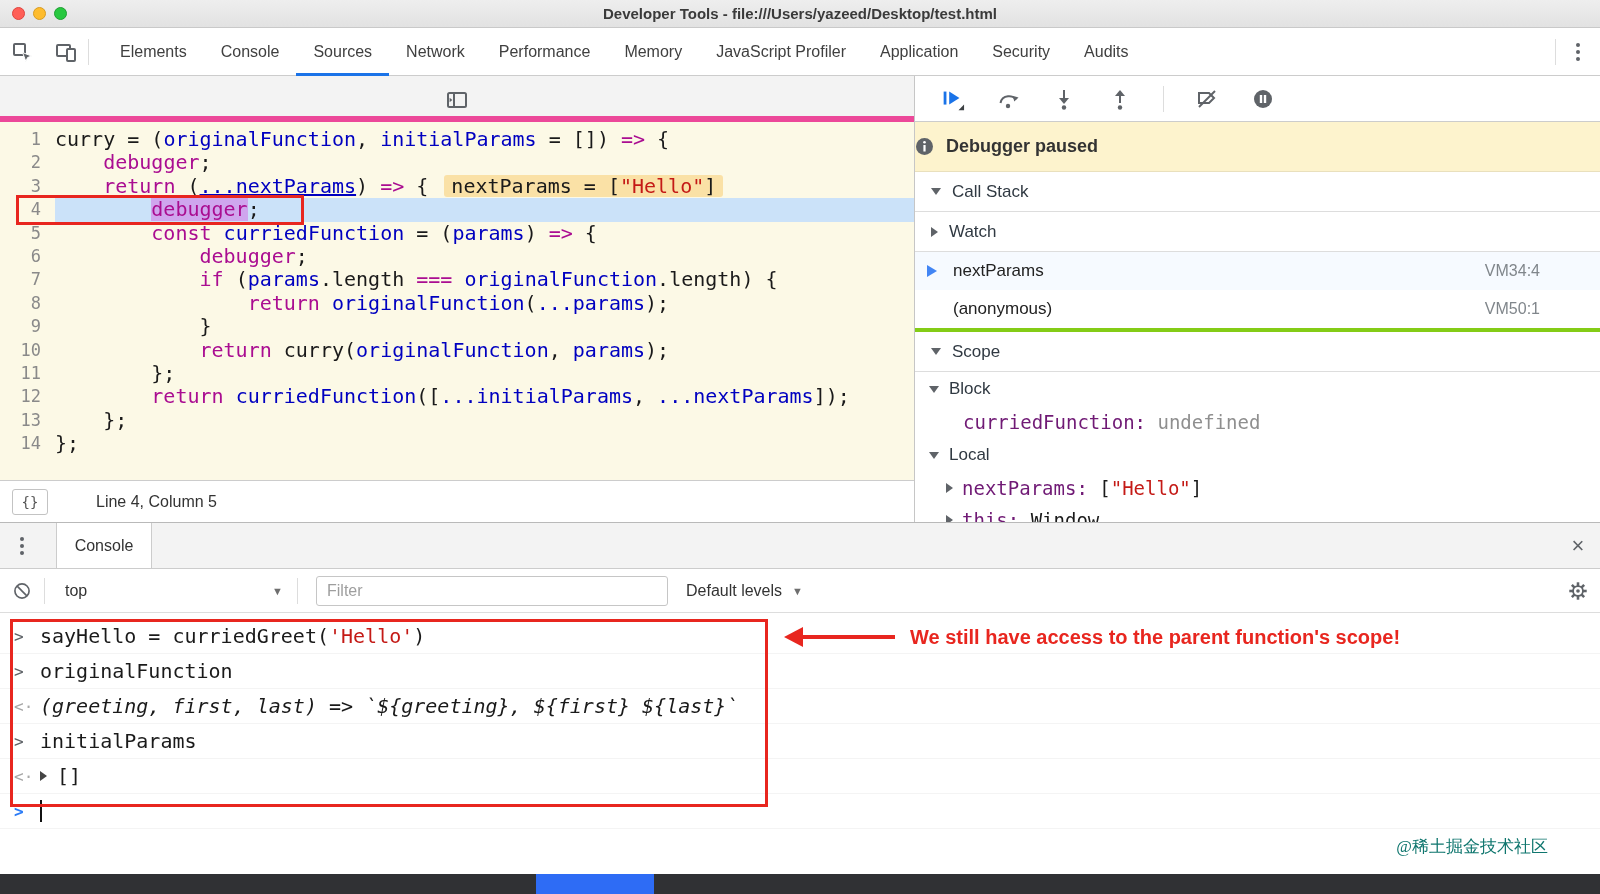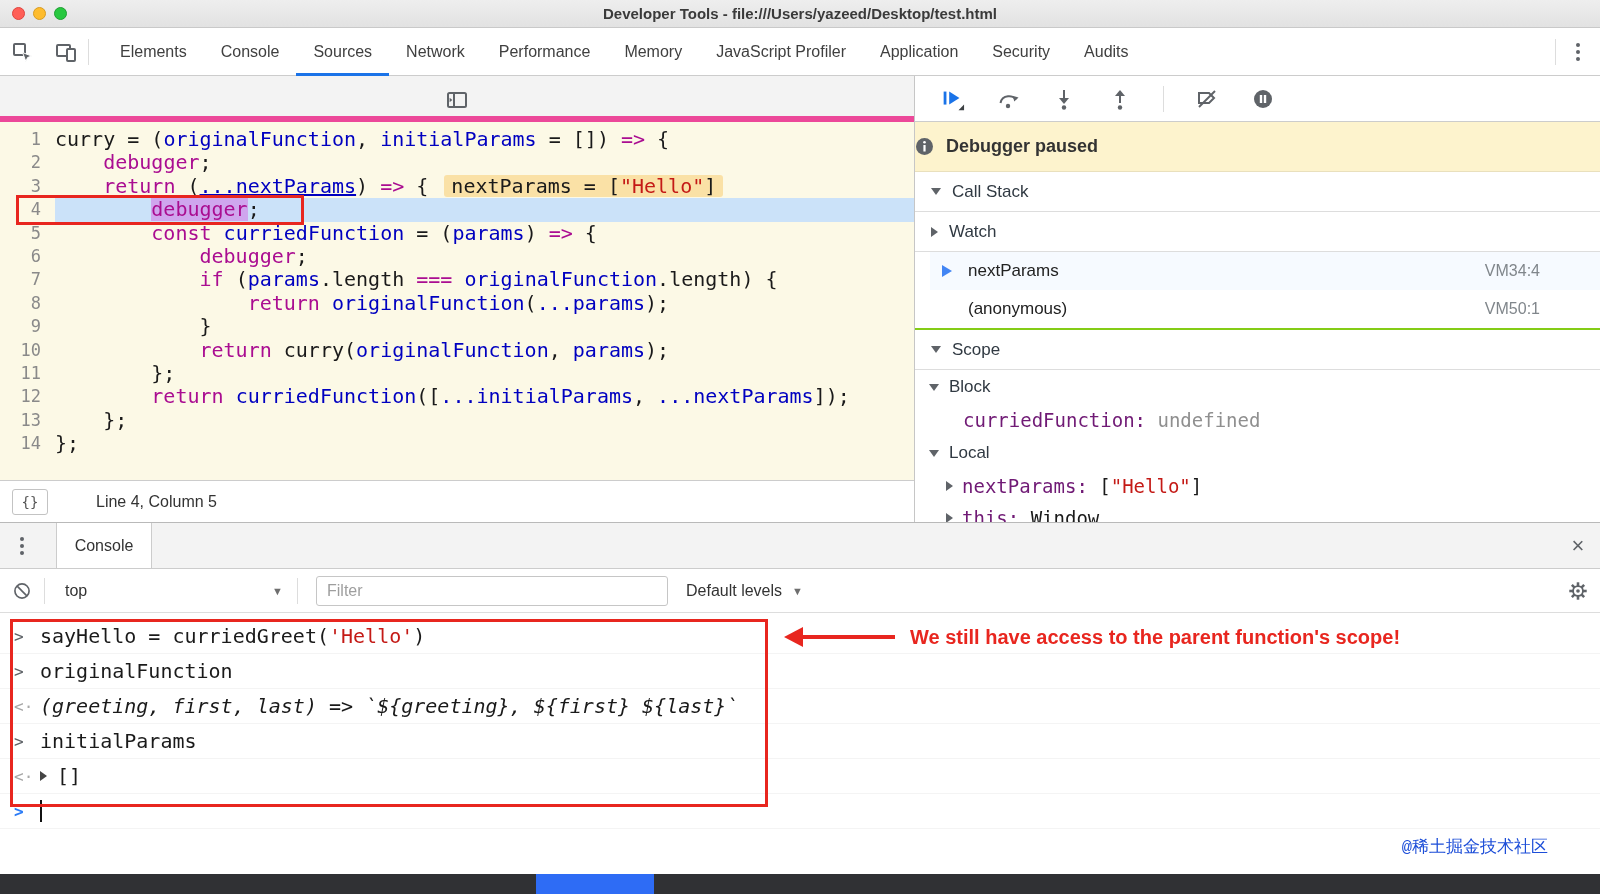--- a/index.html
+++ b/index.html
@@ -63,21 +63,21 @@
   .debug-toolbar { height:46px; flex:none; border-bottom:1px solid #ccc; display:flex; align-items:center; gap:30px; padding-left:24px; }
   .dbg-icon { width:26px; height:26px; display:flex; align-items:center; justify-content:center; position:relative; }
   .paused-banner { height:50px; flex:none; background:#fdf3cd; border-bottom:1px solid #e9e0bd; display:flex;
                    align-items:center; gap:12px; font-size:18px; font-weight:bold; color:#333; }
   .section-header { height:40px; flex:none; border-bottom:1px solid #ddd; display:flex; align-items:center; gap:11px;
                     padding-left:16px; font-size:17px; color:#303942; }
   .tri { width:0; height:0; display:inline-block; flex:none; }
   .tri-down { border-left:5px solid transparent; border-right:5px solid transparent; border-top:7px solid #5f6368; }
   .tri-right { border-top:5px solid transparent; border-bottom:5px solid transparent; border-left:7px solid #5f6368; }
   .tri-right.dark { border-left-color:#444; }
-  .cs-rows { border-bottom:2px solid #84cc16;padding-left:15px; }
+  .cs-rows { border-bottom:4px solid #84cc16; }
   .cs-row { height:38px; display:flex; align-items:center; padding:0 60px 0 12px; }
   .cs-row.current { background:#f6faff; }
   .cs-marker { width:26px; flex:none; display:flex; align-items:center; }
   .cs-row.current .cs-marker::before { content:""; width:0; height:0; border-top:6px solid transparent;
       border-bottom:6px solid transparent; border-left:10px solid #4285f4; }
   .cs-name { font-size:17px; color:#222; }
   .cs-loc { margin-left:auto; font-size:16px; color:#80868b; }
   .scope-group-header { height:34px; display:flex; align-items:center; gap:10px; padding-left:14px; font-size:17px; color:#303942; }
   .scope-item { height:32px; display:flex; align-items:center; padding-left:48px;
                 font-family:"DejaVu Sans Mono",monospace; font-size:19px; }
@@ -112,21 +112,21 @@
   .c-row .tri-right.dark { margin-right:10px; }
   .cursor { display:inline-block; width:2px; height:22px; background:#111; animation:blink 1.1s steps(1) infinite; }
   @keyframes blink { 50% { opacity:0; } }
 
   .console-redbox { position:absolute; left:10px; top:6px; width:758px; height:188px; border:3px solid #e8261f; pointer-events:none; }
   .anno-head { position:absolute; left:784px; top:14px; width:0; height:0;
                border-right:19px solid #e8261f; border-top:10px solid transparent; border-bottom:10px solid transparent; }
   .anno-line { position:absolute; left:801px; top:22px; width:94px; height:4px; background:#e8261f; }
   .anno-text { position:absolute; left:910px; top:13px; font-size:20px; font-weight:bold; color:#e8261f;
                font-family:"Liberation Sans",sans-serif; }
-  .watermark { position:absolute; right:52px; top:222px; font-size:17px; color:#1d4ed8; font-family:Liberation Mono, monospace; }
+  .watermark { position:absolute; right:52px; top:222px; font-size:17px; color:#0f766e; font-family:Liberation Serif, serif; }
 
   .bottom-strip { height:20px; background:#303134; position:relative; }
   .strip-blue { position:absolute; left:536px; top:0; width:118px; height:100%; background:#2e6cf5; }
 
   svg { display:block; }
 </style>
 </head>
 <body>
 
 <div class="titlebar">

